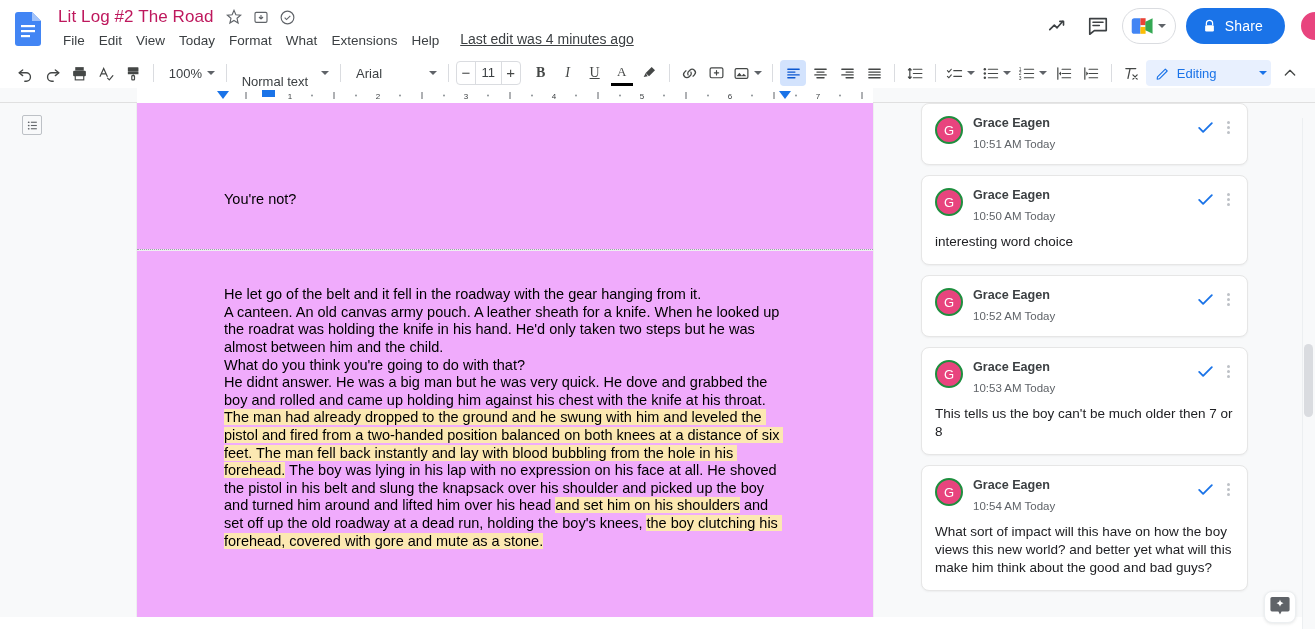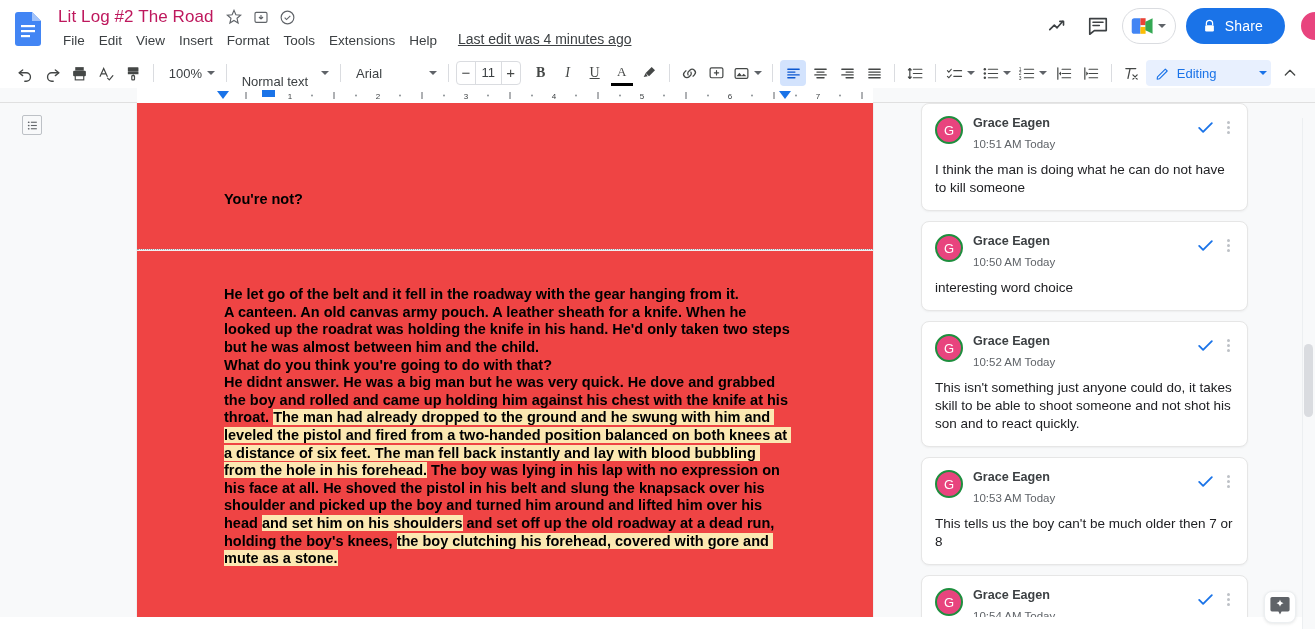--- a/index.html
+++ b/index.html
@@ -91,23 +91,22 @@
   .ind-rect { position: absolute; top: 2px; width: 13px; height: 7px; background: #1a73e8; cursor: pointer; }
 
   
   .canvas { position: relative; height: 514px; background: #f8f9fa; overflow: hidden; }
   .outline-btn {
     position: absolute; left: 22px; top: 12px; width: 20px; height: 20px;
     border: 1px solid #bdc1c6; border-radius: 2px; display: flex; align-items: center; justify-content: center; cursor: pointer;
     background: #f8f9fa;
   }
   .page {
-    position: absolute; left: 137px; top: 0px; width: 736px; background: #ef4444;
+    position: absolute; left: 137px; top: 0px; width: 736px; background: #f0abfc;
     box-shadow: 0 0 0 1px rgba(0,0,0,0.04);
-    font-weight: bold;
   }
   .page-1 { height: 146px; }
   .page-gap { position: absolute; left: 137px; top: 146px; width: 736px; height: 2px; border-top: 1px dotted #9aa0a6; }
   .page-2 { top: 148px; height: 366px; }
   .doc-text {
     position: absolute; left: 87px; top: 0px; width: 566px;
     font-size: 14.5px; line-height: 17.6px; color: #000; white-space: pre-wrap;
   }
   .hl { background: #fce8b2; }
   .para { margin-top: 0; }
@@ -178,23 +177,23 @@
             <circle cx="12" cy="12" r="9" fill="none" stroke="#5f6368" stroke-width="1.6"></circle>
             <path d="M8 12.3l2.6 2.6L16 9.6" fill="none" stroke="#5f6368" stroke-width="1.6"></path>
           </svg>
       </span>
     </div>
 
     <div class="menu-row">
       <div class="menu-item">File</div>
       <div class="menu-item">Edit</div>
       <div class="menu-item">View</div>
-      <div class="menu-item">Insert</div>
+      <div class="menu-item">Today</div>
       <div class="menu-item">Format</div>
-      <div class="menu-item">Tools</div>
+      <div class="menu-item">What</div>
       <div class="menu-item">Extensions</div>
       <div class="menu-item">Help</div>
       <div class="last-edit">Last edit was 4 minutes ago</div>
     </div>
 
     <div class="header-right">
       <div class="hr-btn">
         <svg width="22" height="22" viewBox="0 0 24 24">
             <path d="M3 16l5-5 3 3 6-7" fill="none" stroke="#3c4043" stroke-width="1.8" stroke-linecap="round" stroke-linejoin="round"></path>
             <path d="M14 7h4v4" fill="none" stroke="#3c4043" stroke-width="1.8" stroke-linecap="round" stroke-linejoin="round"></path>
@@ -550,21 +549,20 @@
                   <path d="M4 12.5l5 5L20 6.5" fill="none" stroke="#1a73e8" stroke-width="2.3" stroke-linecap="round" stroke-linejoin="round"></path>
                 </svg>
             </span>
             <span class="c-more">
                 <i></i>
                 <i></i>
                 <i></i>
               </span>
           </div>
         </div>
-        <div class="c-body">I think the man is doing what he can do not have to kill someone</div>
       </div>
 
       <div class="comment-card">
         <div class="c-head">
           <div class="c-avatar">G</div>
           <div class="c-meta">
             <div class="c-name">Grace Eagen</div>
             <div class="c-time">10:50 AM Today</div>
           </div>
           <div class="c-actions">
@@ -596,21 +594,20 @@
                   <path d="M4 12.5l5 5L20 6.5" fill="none" stroke="#1a73e8" stroke-width="2.3" stroke-linecap="round" stroke-linejoin="round"></path>
                 </svg>
             </span>
             <span class="c-more">
                 <i></i>
                 <i></i>
                 <i></i>
               </span>
           </div>
         </div>
-        <div class="c-body">This isn't something just anyone could do, it takes skill to be able to shoot someone and not shot his son and to react quickly.</div>
       </div>
 
       <div class="comment-card">
         <div class="c-head">
           <div class="c-avatar">G</div>
           <div class="c-meta">
             <div class="c-name">Grace Eagen</div>
             <div class="c-time">10:53 AM Today</div>
           </div>
           <div class="c-actions">

